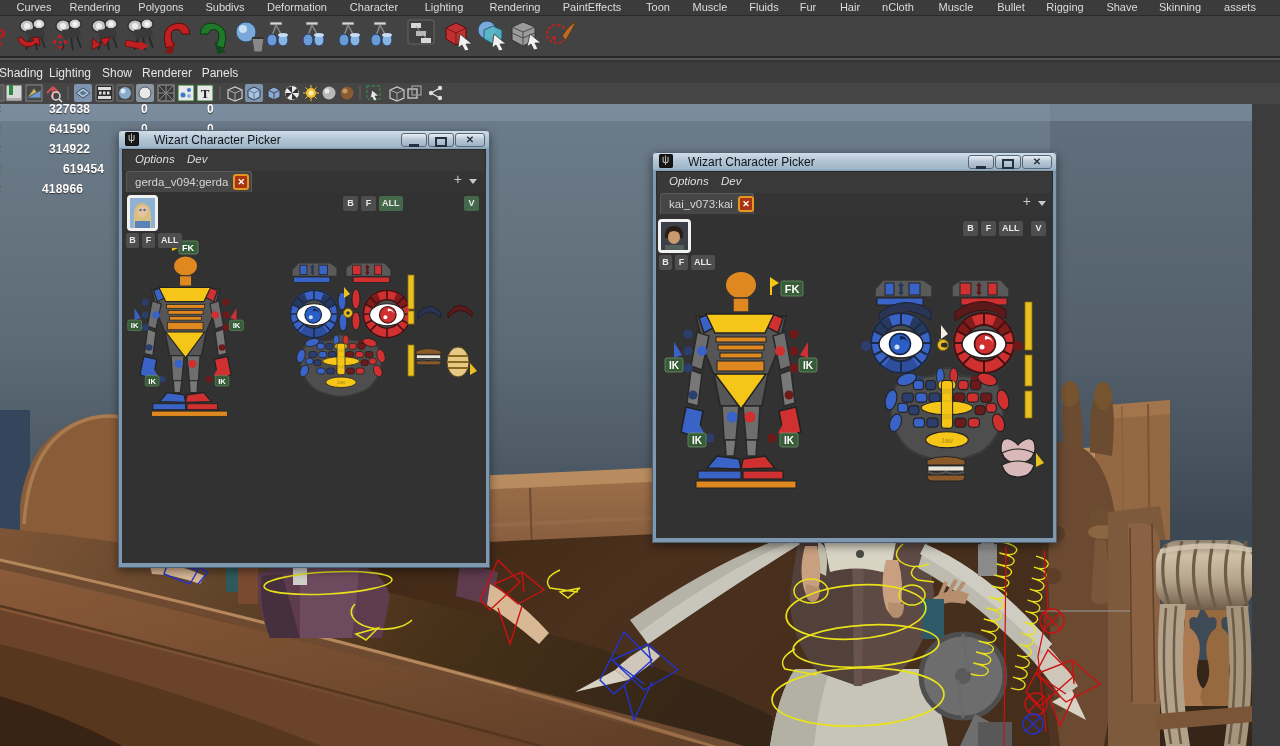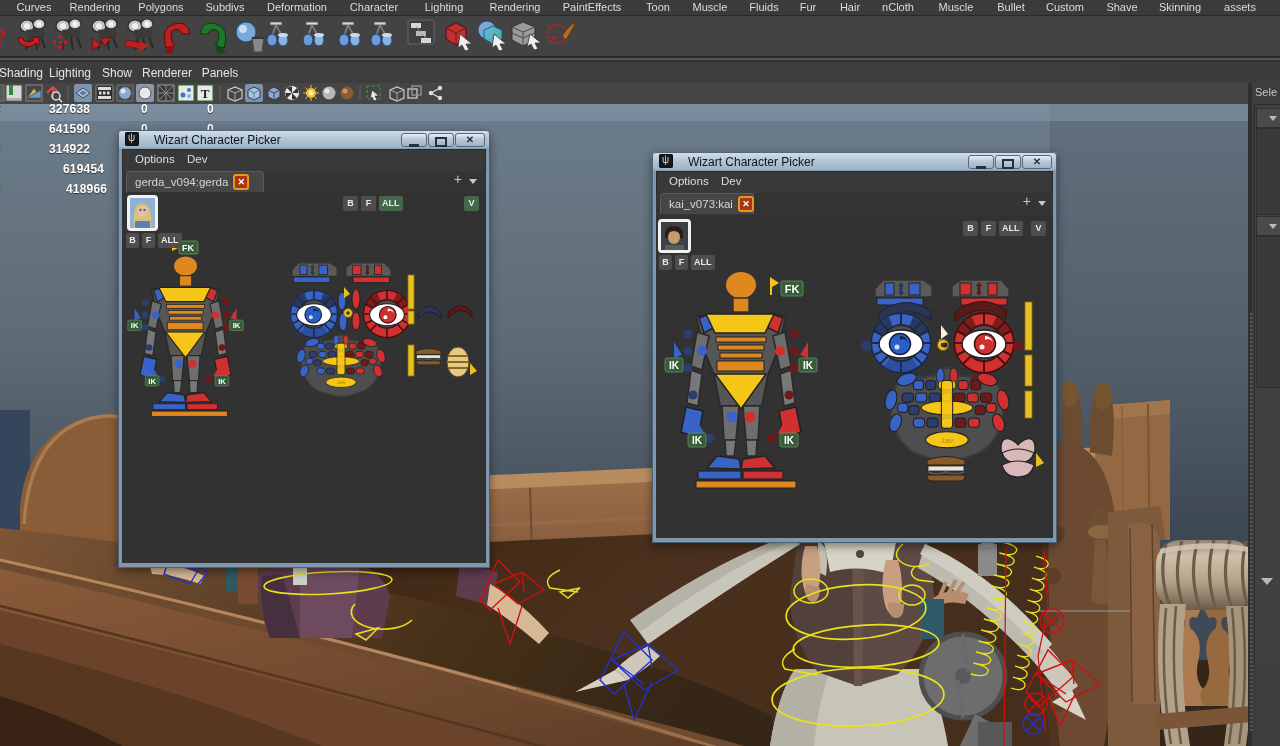--- a/index.html
+++ b/index.html
@@ -40,21 +40,21 @@
   .win .wicon:before{content:"ψ";position:absolute;left:3px;top:0px;font-size:10px;color:#cfcfcf;}
   .btns{position:absolute;top:3px;height:14px;display:flex;}
   .wbtn{width:26px;height:14px;margin-left:1px;border:1px solid #58687a;border-radius:3px;
     background:linear-gradient(#e8eef4,#b9c8d6 45%,#9fb2c4);box-sizing:border-box;
     position:relative;}
   .wbtn.close{width:30px;}
   .wbtn span{position:absolute;left:0;right:0;top:-1px;text-align:center;font-size:10px;
     font-weight:bold;color:#26303c;line-height:14px;font-family:"Liberation Sans",sans-serif;}
   .win .inner{position:absolute;left:4px;top:19px;right:4px;bottom:5px;background:#393939;
     box-shadow:inset 0 0 0 1px #2a2a2a;}
-  .win .menurow{position:absolute;left:0;top:0;right:0;height:22px;}
+  .win .menurow{position:absolute;left:0;top:0;right:0;height:22px;font-style:italic;}
   .win .menurow span{position:absolute;top:4px;font-size:11.5px;color:#dedede;}
   .win .tabrow{position:absolute;left:0;top:22px;right:0;height:22px;background:#343434;}
   .win .tab{position:absolute;left:4px;top:0px;height:21px;background:#464646;
     border:1px solid #5a5a5a;border-bottom:none;border-radius:3px 3px 0 0;
     display:flex;align-items:center;white-space:nowrap;box-sizing:border-box;}
   .win .tab .tlabel{font-size:11.5px;color:#d6d6d6;margin:0 5px 0 8px;}
   .xbtn{display:inline-block;width:12px;height:12px;border-radius:3px;flex:none;
     background:#a83512;border:2px solid #e8971e;position:relative;}
   .xbtn:before{content:"✕";position:absolute;left:0;right:0;top:0;text-align:center;
     font-size:9px;font-weight:bold;color:#fff;line-height:12px;}
@@ -83,21 +83,21 @@
       <span style="left:515px">Rendering</span>
     <span style="left:592px">PaintEffects</span>
       <span style="left:658px">Toon</span>
     <span style="left:710px">Muscle</span>
       <span style="left:764px">Fluids</span>
     <span style="left:808px">Fur</span>
       <span style="left:850px">Hair</span>
     <span style="left:898px">nCloth</span>
       <span style="left:956px">Muscle</span>
     <span style="left:1011px">Bullet</span>
-      <span style="left:1065px">Custom</span>
+      <span style="left:1065px">Rigging</span>
     <span style="left:1122px">Shave</span>
       <span style="left:1180px">Skinning</span>
     <span style="left:1240px">assets</span>
   </div>
   <div id="shelf">
   <svg width="600" height="40" viewBox="0 0 600 40" style="position:absolute;left:0;top:0">
     <defs>
       <g id="cam">
         <ellipse cx="11" cy="6" rx="7" ry="6" fill="#c4c4c4" stroke="#2a2a2a" stroke-width="1.2"></ellipse>
         <circle cx="11" cy="6" r="3" fill="#eee"></circle>
@@ -489,21 +489,21 @@
   </g>
 </svg>
     <div class="hud" style="left:49px;top:-2px">327638</div>
     <div class="hud" style="left:141px;top:-2px">0</div>
     <div class="hud" style="left:207px;top:-2px">0</div>
     <div class="hud" style="left:49px;top:18px">641590</div>
     <div class="hud" style="left:141px;top:18px">0</div>
     <div class="hud" style="left:207px;top:18px">0</div>
     <div class="hud" style="left:49px;top:38px">314922</div>
     <div class="hud" style="left:63px;top:58px">619454</div>
-    <div class="hud" style="left:66px;top:78px">418966</div>
+    <div class="hud" style="left:42px;top:78px">418966</div>
     <div class="hudg" style="left:-8px;top:-2px">s:</div>
     <div class="hudg" style="left:-8px;top:18px">s:</div>
     <div class="hudg" style="left:-8px;top:38px">s:</div>
     <div class="hudg" style="left:-8px;top:58px">s:</div>
     <div class="hudg" style="left:-8px;top:78px">s:</div>
   </div>
   <svg width="0" height="0" style="position:absolute">
     <defs>
       <g id="bodyfig">
         <path d="M 36 46 L 126 46 L 118 80 L 108 105 L 102 136 L 60 136 L 54 105 L 44 80 Z" fill="#565656" stroke="#2a2a2a" stroke-width="2"></path>
@@ -683,21 +683,21 @@
             <span>✕</span>
           </div>
       </div>
     </div>
     <div class="inner">
       <div class="menurow">
           <span style="left:13px">Options</span>
           <span style="left:65px">Dev</span>
         </div>
       <div class="tabrow">
-        <div class="tab" style="width:138px">
+        <div class="tab" style="width:126px">
             <span class="tlabel">gerda_v094:gerda</span>
             <span class="xbtn"></span>
           </div>
         <div class="plusmenu" style="right:24px">+</div>
           <div class="dropar" style="right:9px"></div>
       </div>
       <div class="content">
         <svg width="364" height="367" viewBox="0 0 364 367" style="position:absolute;left:0;top:0">
           <use href="#bodyfig" transform="translate(2,62) scale(0.76,0.74)"></use>
           <rect x="57" y="48" width="19" height="13" rx="2" fill="#375c38" stroke="#6b8f6b" stroke-width="0.8"></rect>
@@ -827,27 +827,13 @@
           <div class="mb" style="width:9px">B</div>
             <div class="mb" style="width:9px">F</div>
             <div class="mb">ALL</div>
         </div>
         <div class="minibtns" style="left:375px;top:6px">
             <div class="mb" style="width:9px">V</div>
           </div>
       </div>
     </div>
   </div>
-  <div id="rightpanel">
-    <div style="position:absolute;left:3px;top:3px;font-size:11px;color:#c8c8c8">Sele</div>
-    <div style="position:absolute;left:2px;top:21px;width:26px;height:560px;border-left:1px solid #2a2a2a;border-top:1px solid #2a2a2a;background:#414141"></div>
-    <div style="position:absolute;left:4px;top:25px;width:24px;height:18px;background:#4a4a4a;border:1px solid #2f2f2f">
-      <div style="position:absolute;right:4px;top:7px;width:0;height:0;border-left:4px solid transparent;border-right:4px solid transparent;border-top:5px solid #bbb"></div>
-    </div>
-    <div style="position:absolute;left:4px;top:45px;width:24px;height:85px;background:#3a3a3a;border:1px solid #2f2f2f"></div>
-    <div style="position:absolute;left:4px;top:133px;width:24px;height:18px;background:#4a4a4a;border:1px solid #2f2f2f">
-      <div style="position:absolute;right:4px;top:7px;width:0;height:0;border-left:4px solid transparent;border-right:4px solid transparent;border-top:5px solid #bbb"></div>
-    </div>
-    <div style="position:absolute;left:4px;top:153px;width:24px;height:150px;background:#3a3a3a;border:1px solid #2f2f2f"></div>
-    <div style="position:absolute;left:-2px;top:230px;width:3px;height:420px;background:repeating-linear-gradient(#555 0 2px,#333 2px 4px)"></div>
-    <div style="position:absolute;left:9px;top:495px;width:0;height:0;border-left:6px solid transparent;border-right:6px solid transparent;border-top:7px solid #b8b8b8"></div>
-  </div>
 </div>
 
 </body></html>

